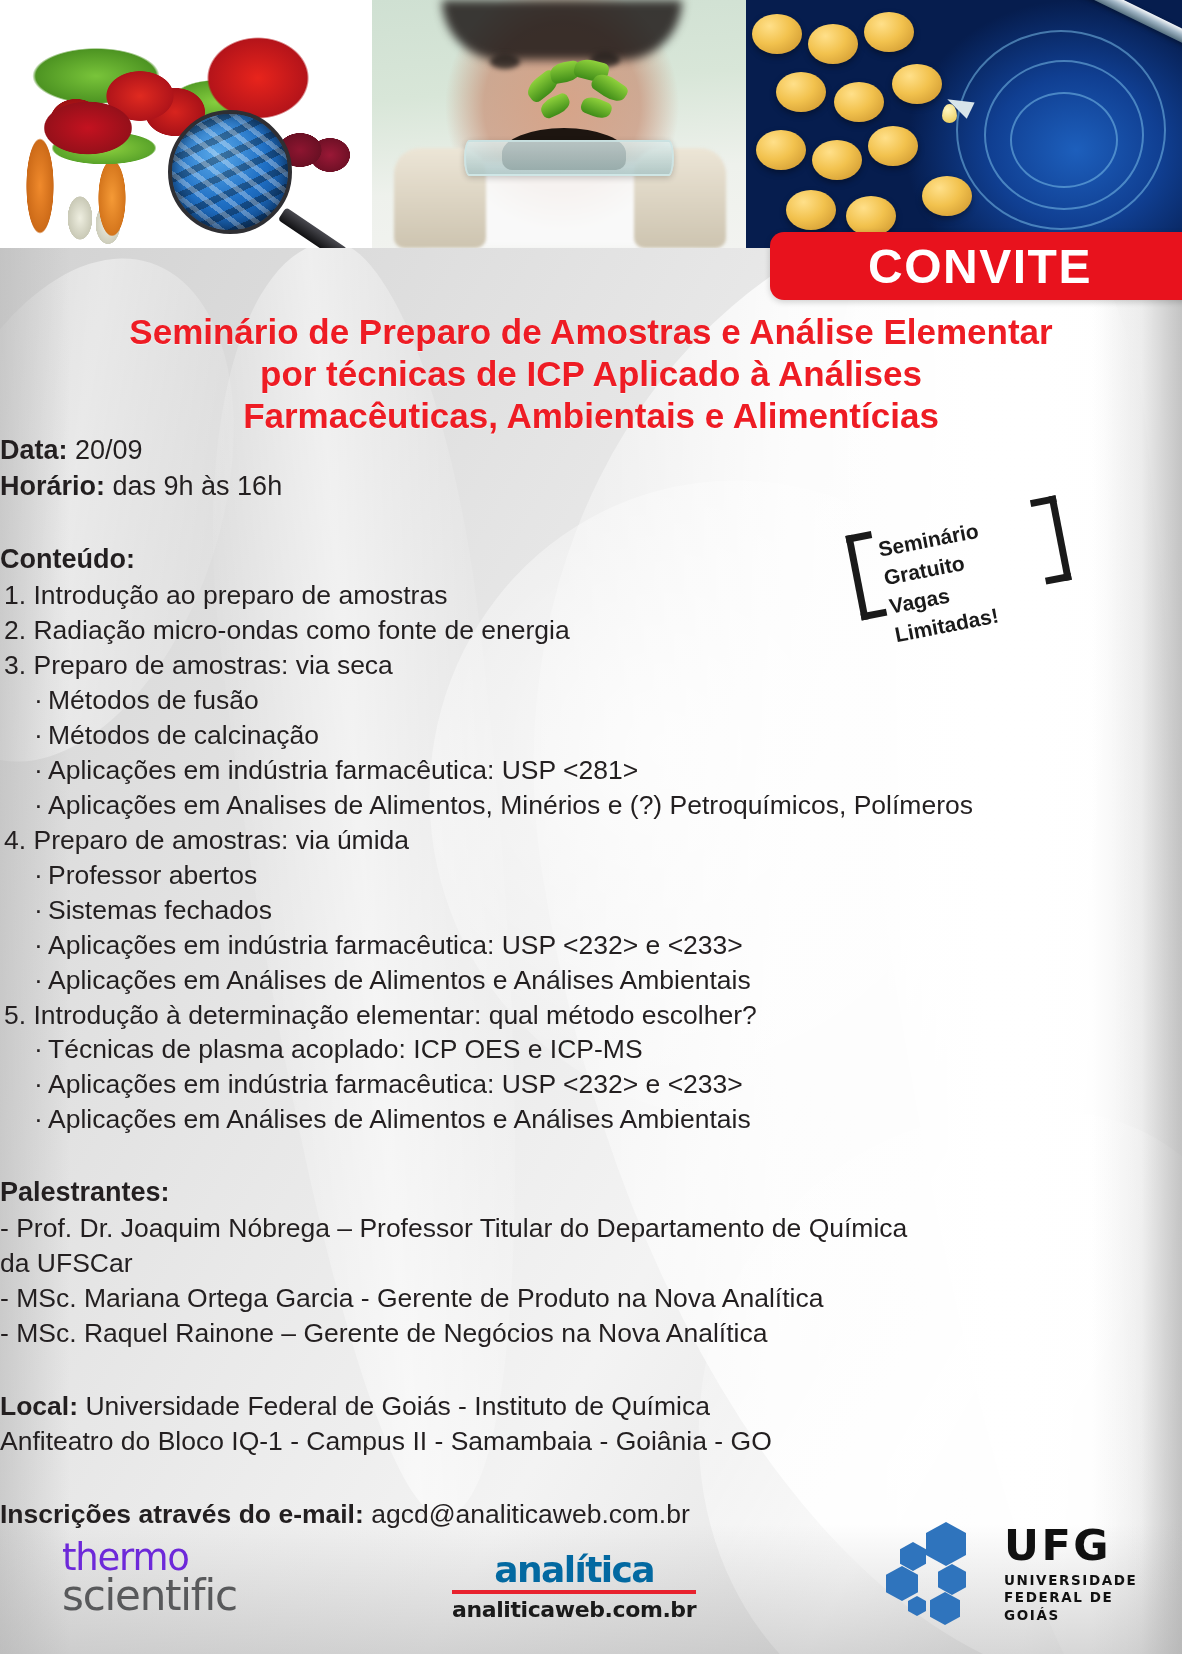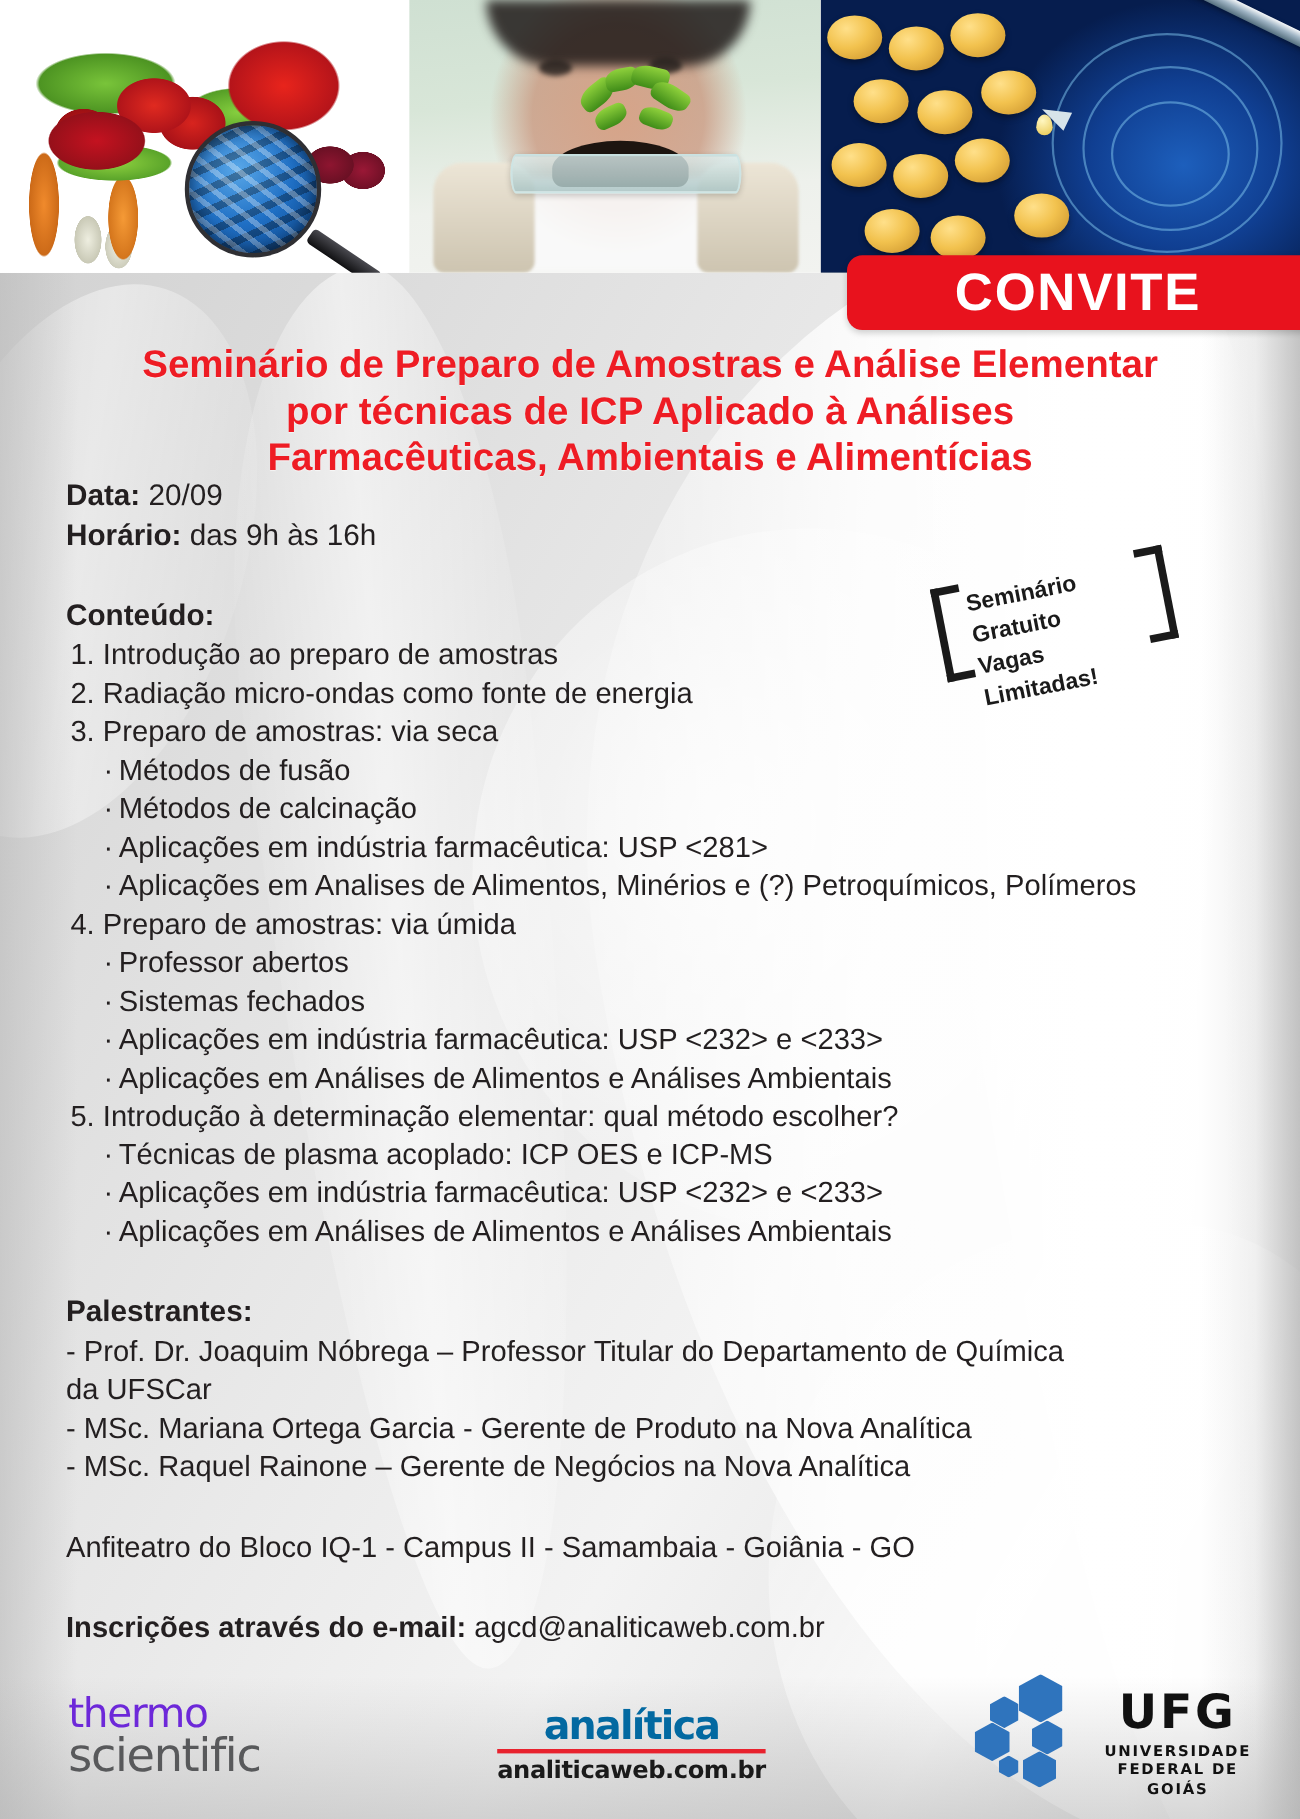--- a/index.html
+++ b/index.html
@@ -211,21 +211,20 @@
     color:#ee1c24;
     font-size:35px;
     font-weight:bold;
     line-height:1.20;
     padding:0 60px;
     text-shadow:0 1px 1px rgba(255,255,255,.6);
   }
 
   .body-text {
     margin-top:-4px;
-    padding-left:60px;
     color:#231f20;
     font-size:26.5px;
     line-height:1.32;
   }
   .body-text b { font-weight:bold; }
   .spacer-md { height:38px; }
 
   .lead { font-size:27px; }
   .section-head { font-weight:bold; font-size:27px; }
   .num-item { padding-left:4px; }
@@ -270,21 +269,21 @@
   }
   .logo-analitica .rule { height:4px; background:#e8222e; margin:2px 0 3px 0; }
   .logo-analitica .url {
     color:#1a1a1a; font-size:22px; font-weight:bold; letter-spacing:-.4px;
     font-family:"DejaVu Sans", sans-serif;
   }
 
   .logo-ufg { position:absolute; left:886px; bottom:30px; width:240px; height:110px; }
   .hexgrid { position:absolute; left:0; top:6px; width:110px; height:104px; }
   .hex { position:absolute; background:#2f74bd; clip-path:polygon(50% 0%,100% 25%,100% 75%,50% 100%,0% 75%,0% 25%); }
-  .ufg-text { position:absolute; left:118px; top:22px;text-align:center; }
+  .ufg-text { position:absolute; left:118px; top:10px; }
   .ufg-text .ufg-main {
     color:#111111; font-size:43px; font-weight:bold; letter-spacing:2.5px; line-height:1;
     font-family:"DejaVu Sans", sans-serif;
   }
   .ufg-text .ufg-sub {
     color:#111111; font-size:13.5px; font-weight:bold; letter-spacing:1.6px;
     line-height:1.28; margin-top:5px;
     font-family:"DejaVu Sans", sans-serif;
   }
 </style>
@@ -410,20 +409,23 @@
       <div class="spacer-md"></div>
 
       <div class="section-head">Palestrantes:</div>
       <div>- Prof. Dr. Joaquim Nóbrega – Professor Titular do Departamento de Química</div>
       <div>da UFSCar</div>
       <div>- MSc. Mariana Ortega Garcia - Gerente de Produto na Nova Analítica</div>
       <div>- MSc. Raquel Rainone – Gerente de Negócios na Nova Analítica</div>
 
       <div class="spacer-md"></div>
 
+      <div>
+        <b>Local:</b><span> Universidade Federal de Goiás - Instituto de Química</span>
+      </div>
       <div>Anfiteatro do Bloco IQ-1 - Campus II - Samambaia - Goiânia - GO</div>
 
       <div class="spacer-md"></div>
 
       <div>
         <b>Inscrições através do e-mail:</b><span> agcd@analiticaweb.com.br</span>
       </div>
     </div>
   </div>
 

